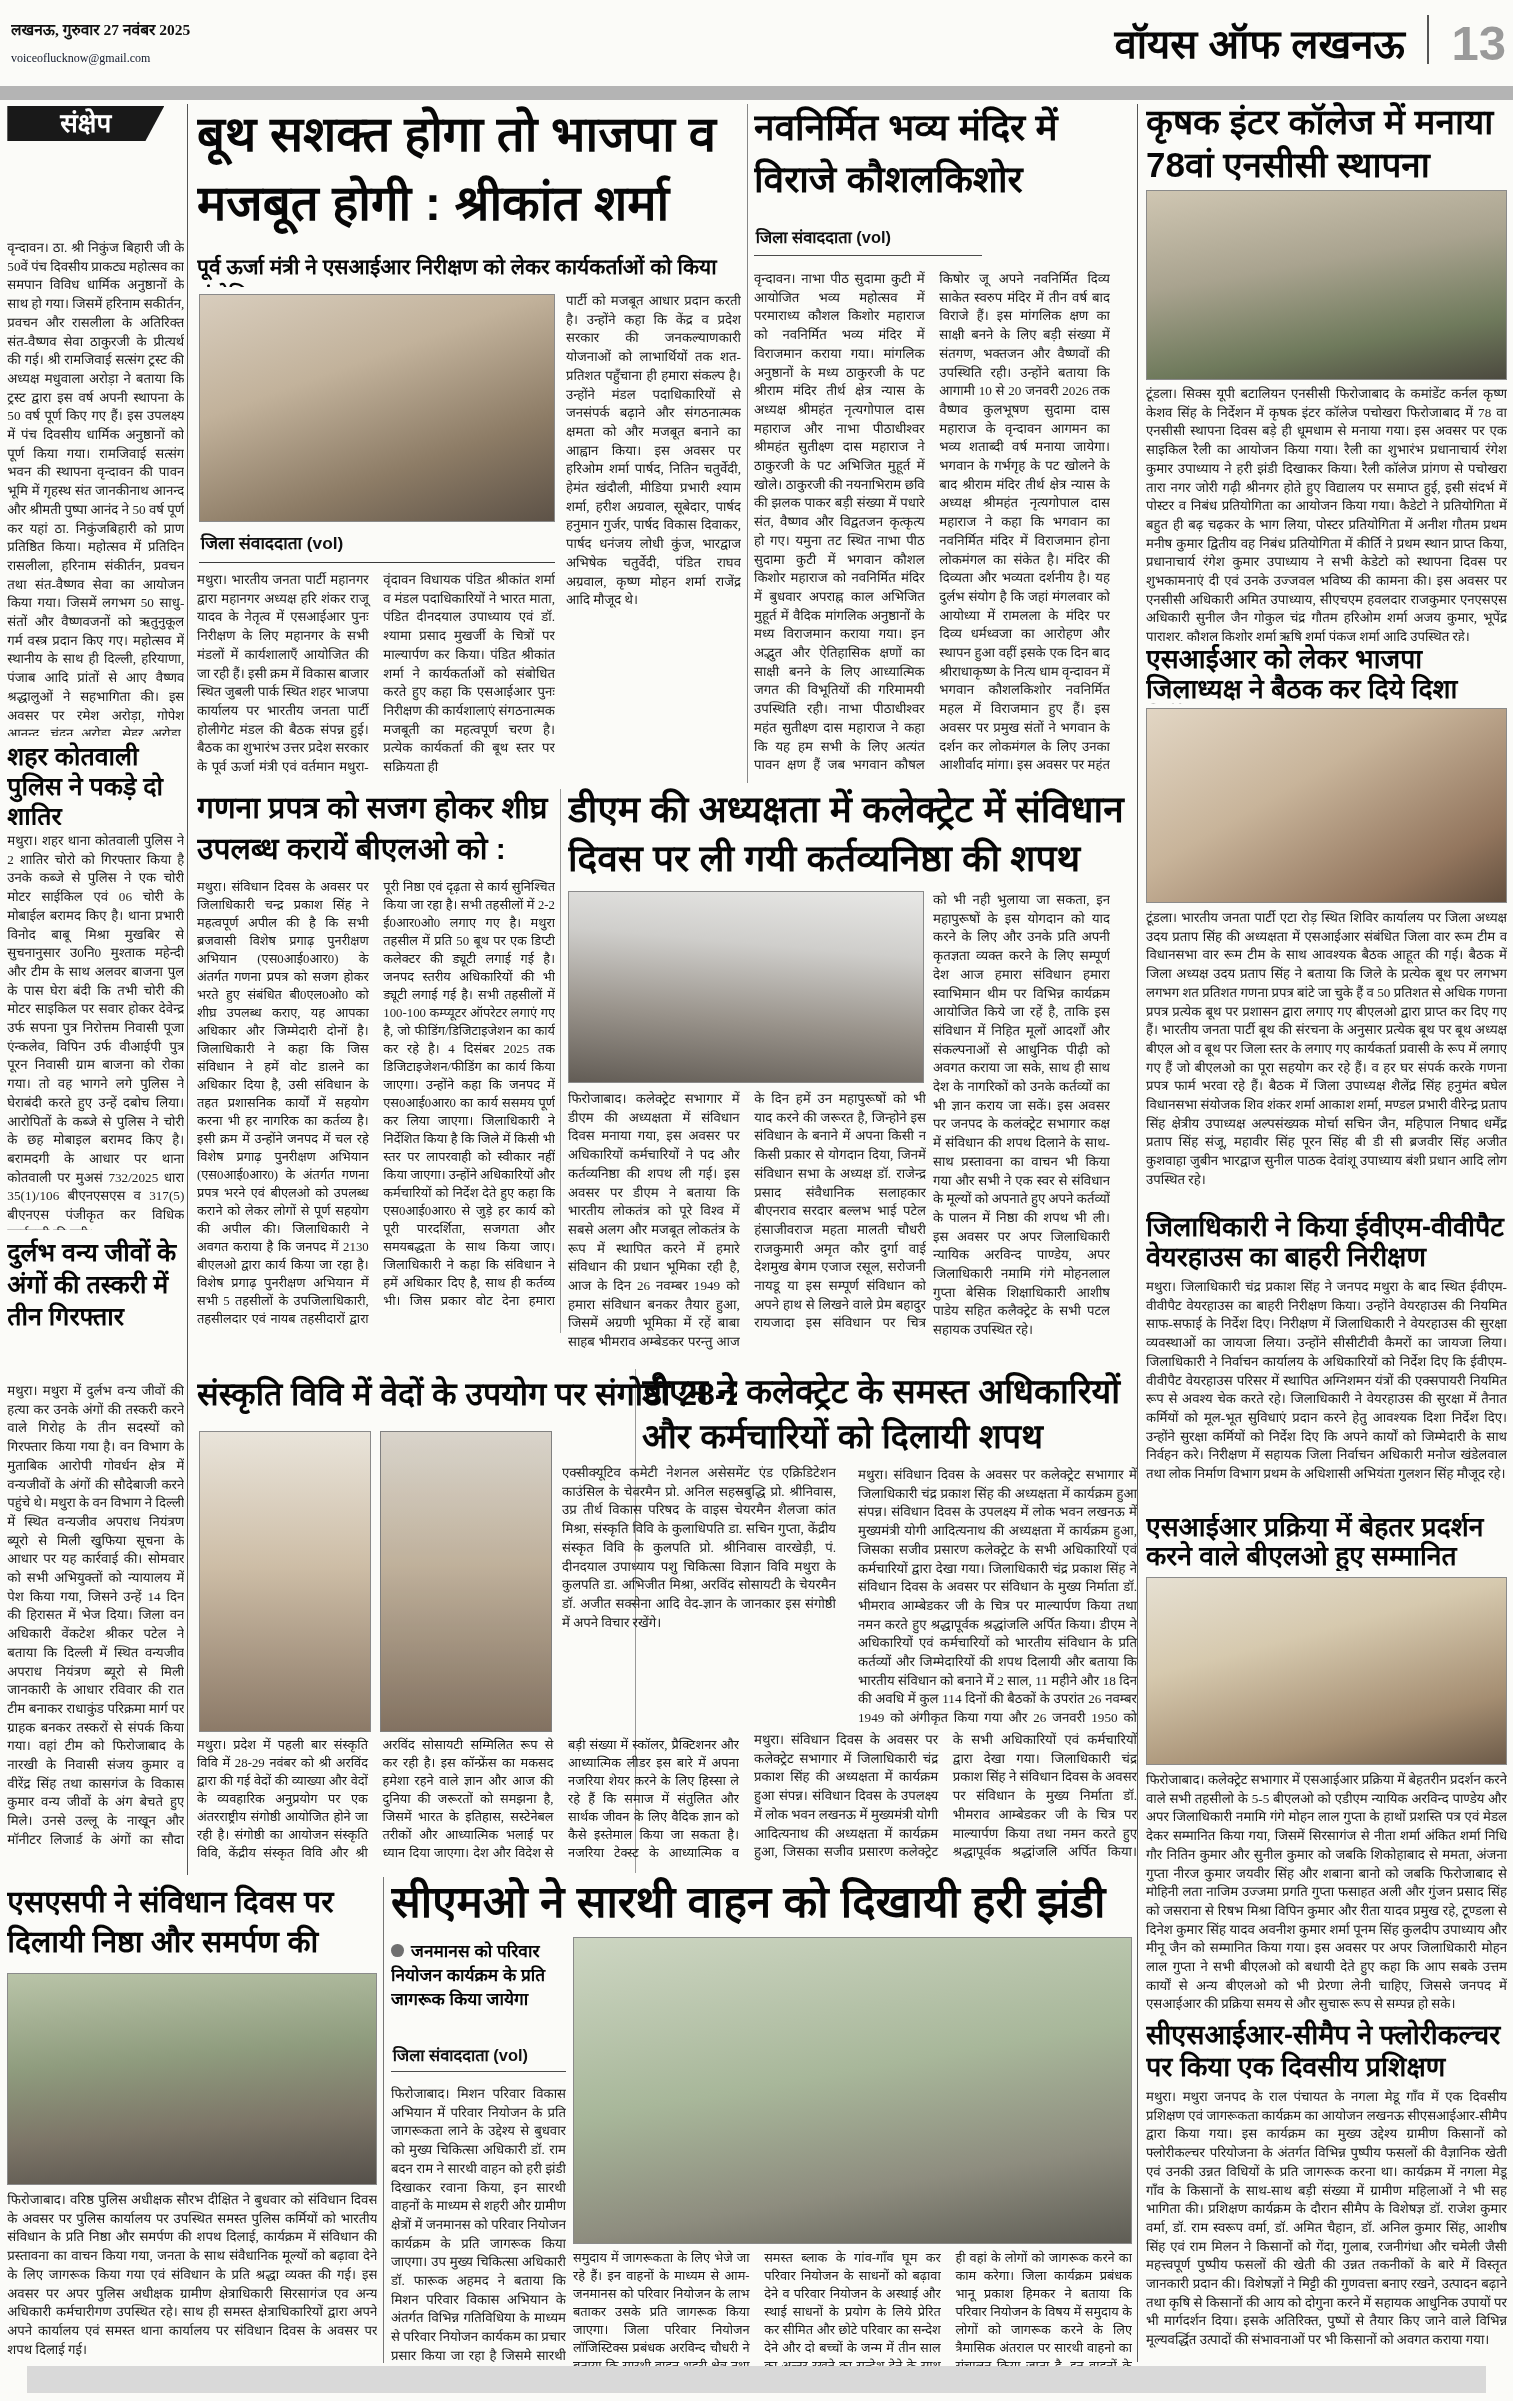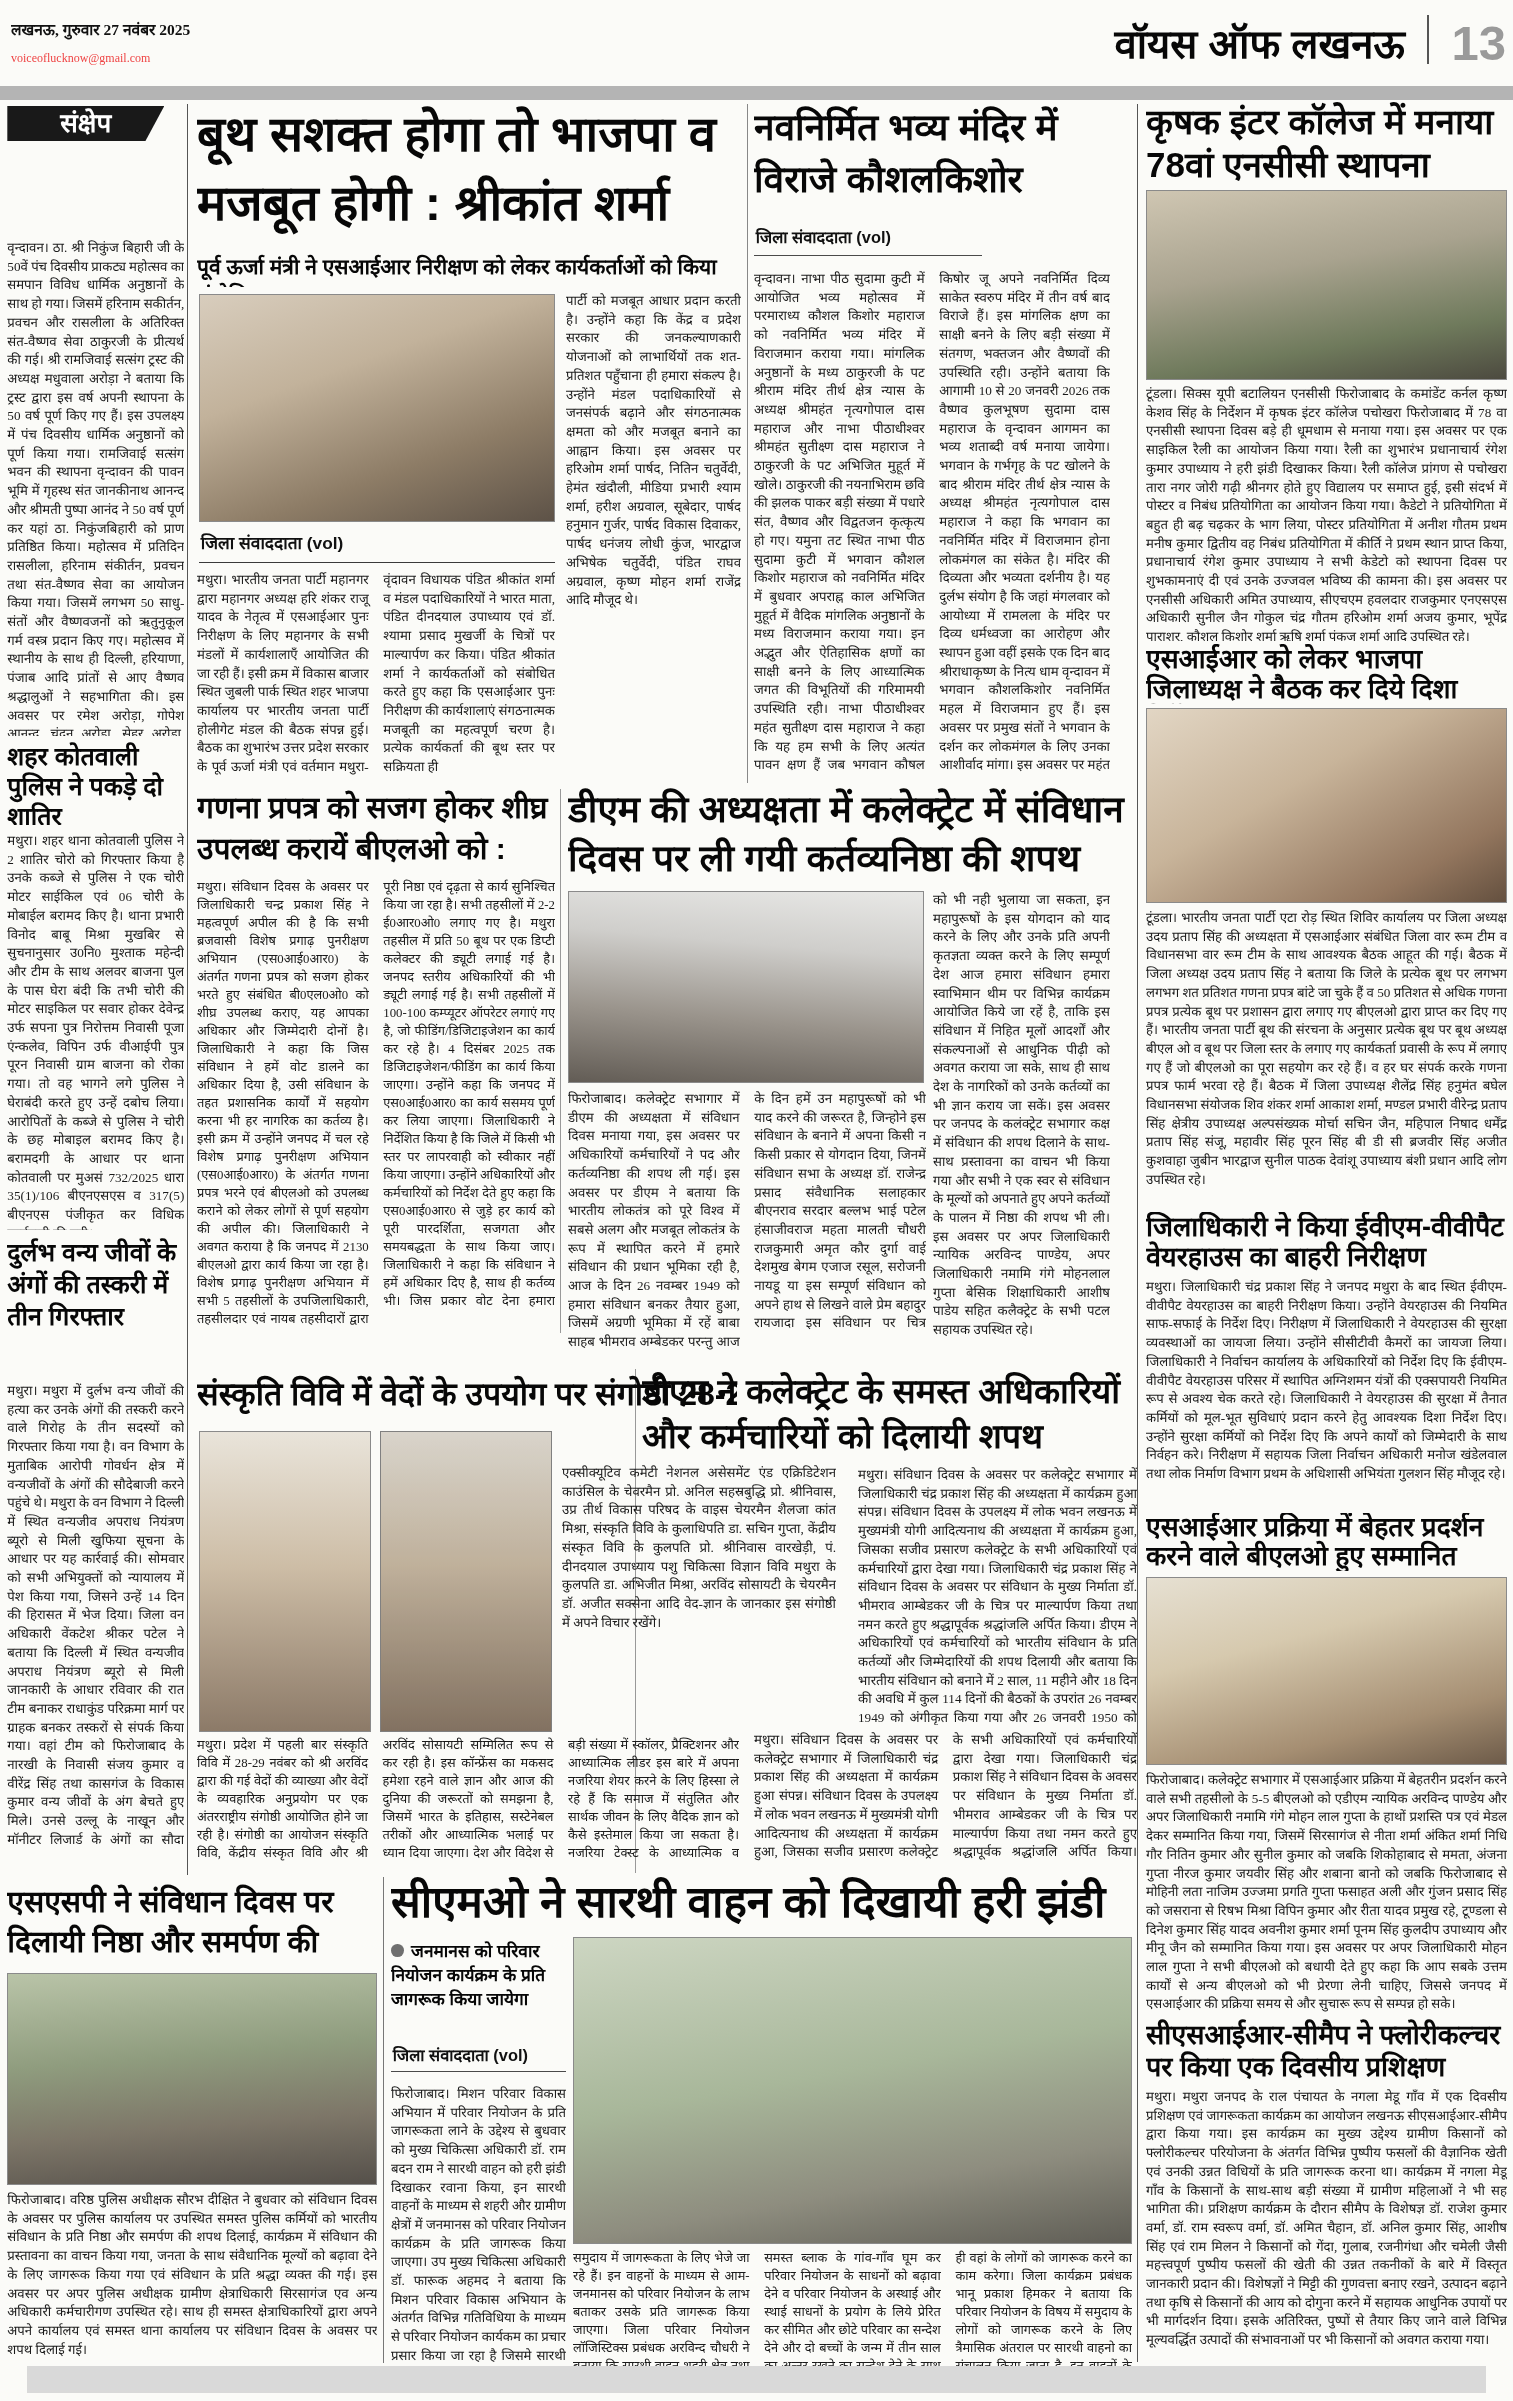--- a/index.html
+++ b/index.html
@@ -31,21 +31,21 @@
   .ph-street{background:linear-gradient(170deg,#cdd6c2 0%,#a8b79a 45%,#8e8d7f 75%,#5f5d55 100%);}
   .ph-port{background:linear-gradient(180deg,#e9e4da 0%,#cdbda6 45%,#8c7a68 100%);}
   .dot{display:inline-block;width:12.8px;height:12.8px;border-radius:50%;background:#6f6f6f;margin-right:7.3px;}
 </style>
 </head>
 <body>
 
 <div class="page">
 
   <div class="abs" style="left:11px;top:18px;width:274px;height:27px;font-weight:bold;font-size:15.5px;">लखनऊ, गुरुवार 27 नवंबर 2025</div>
-  <div class="abs" style="left:11px;top:51px;width:274px;height:20px;font-size:12px;color:#ef4444;">voiceoflucknow@gmail.com</div>
+  <div class="abs" style="left:11px;top:51px;width:274px;height:20px;font-size:12px;color:#0f172a;">voiceoflucknow@gmail.com</div>
 
 
   <div class="abs" style="left:1050px;top:14.6px;width:456px;height:66px;display:flex;align-items:flex-start;justify-content:flex-end;gap:22px;">
     <span class="hd" style="font-size:40px;">वॉयस ऑफ लखनऊ</span>
     <span style="width:2.7px;height:49px;background:#555;display:inline-block;"></span>
     <span class="hd" style="font-size:49px;color:#9a9a9a;">13</span>
   </div>
 
   <div class="hbar" style="top:86px;"></div>
 

